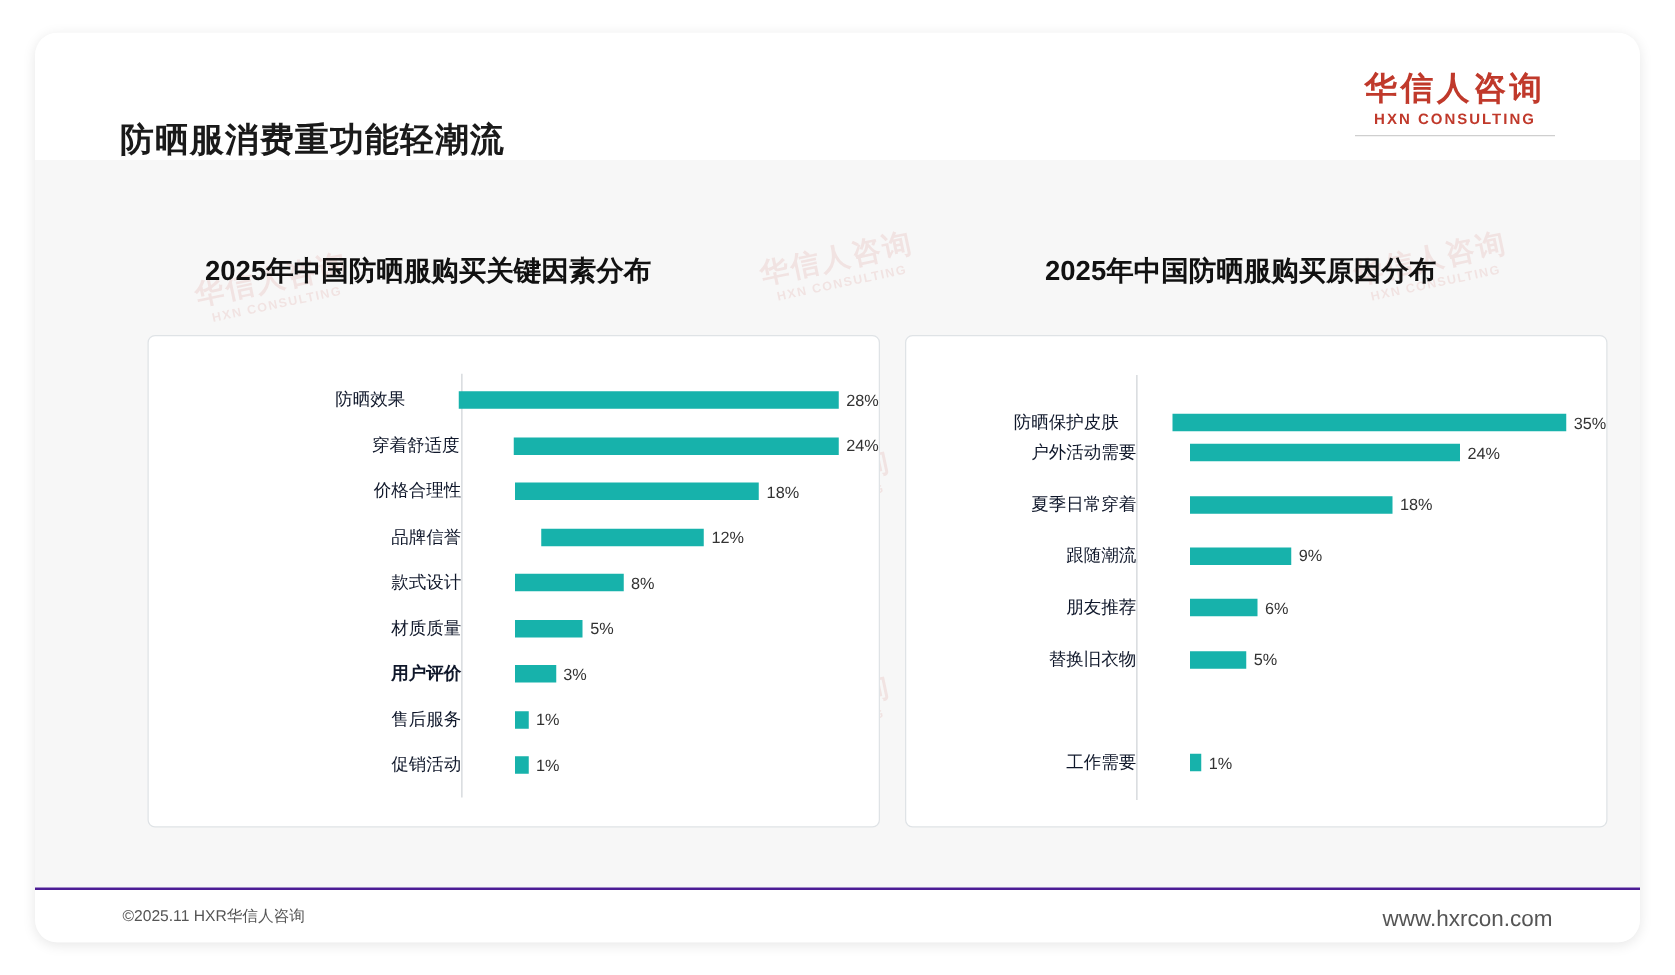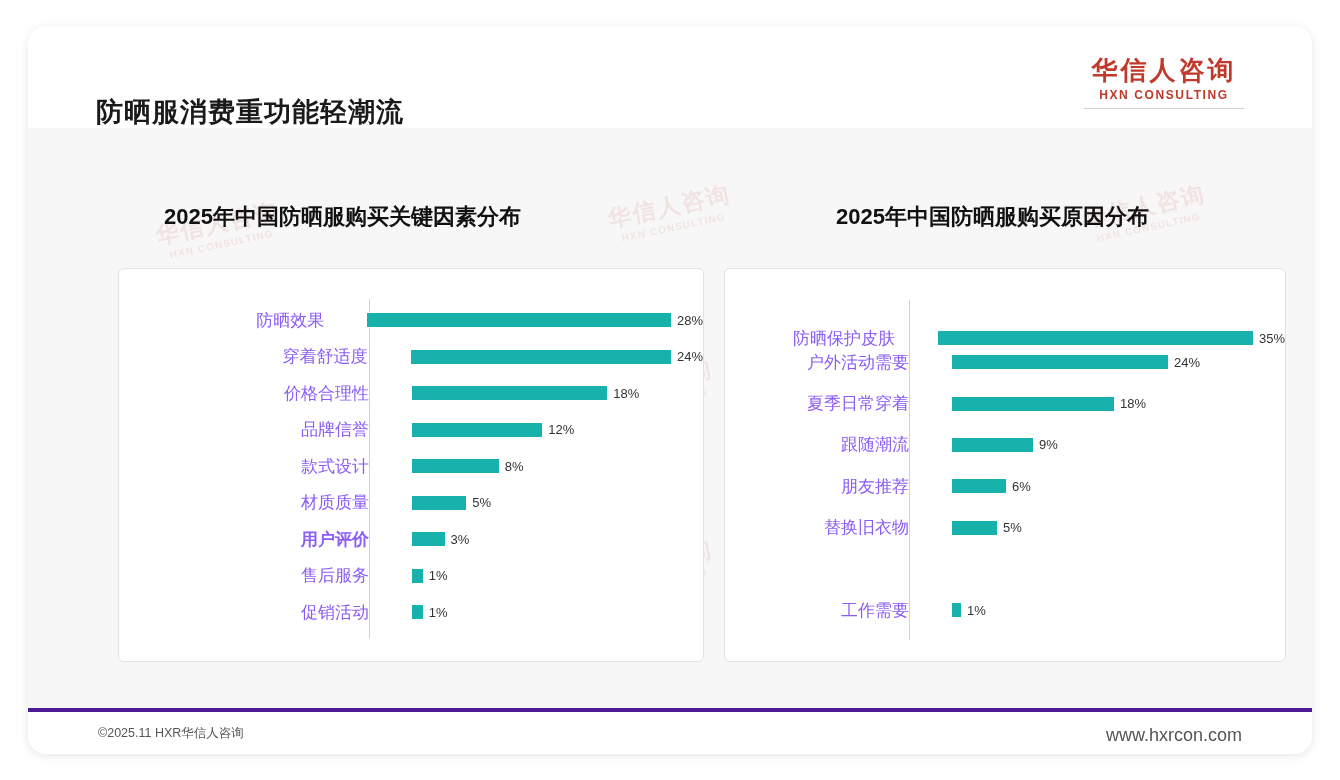--- a/index.html
+++ b/index.html
@@ -118,22 +118,22 @@
   .row {
     position: absolute;
     height: 22px;
     display: flex;
     align-items: center;
   }
   .row-label {
     width: 120px;
     text-align: right;
     padding-right: 14px;
-    font-size: 17px;
-    color: #8b5cf6;
+    font-size: 14px;
+    color: #0f172a;
     white-space: nowrap;
   }
   .bar-wrap {
     display: flex;
     align-items: center;
     flex: 1;
     padding-left: 29px;
   }
   .bar {
     height: 14px;
@@ -159,21 +159,21 @@
     color: #6a6a6a;
     white-space: nowrap;
   }
   .footer-bar {
     position: absolute;
     left: 0;
     bottom: 0;
     width: 100%;
     height: 42px;
     background: #ffffff;
-    border-top: 4px solid #4c1d95;
+    border-top: 2px solid #4c1d95;
   }
   .copyright {
     position: absolute;
     left: 70px;
     top: 13px;
     font-size: 12.5px;
     color: #555;
     white-space: nowrap;
   }
   .website {
@@ -256,21 +256,21 @@
             <div class="bar-val">24%</div>
           </div>
         </div>
         <div class="row" style="left: 0px; top: 113px; width: 100%;">
           <div class="row-label" style="width: 250px;">价格合理性</div>
           <div class="bar-wrap">
             <div class="bar" style="width: 195.3px; background: rgb(23, 178, 171);"></div>
             <div class="bar-val">18%</div>
           </div>
         </div>
-        <div class="row" style="left: 0px; top: 149.5px; width: 100%;">
+        <div class="row" style="left: 0px; top: 149.5px; width: 100%; gap: 21px;">
           <div class="row-label" style="width: 250px;">品牌信誉</div>
           <div class="bar-wrap">
             <div class="bar" style="width: 130.2px; background: rgb(23, 178, 171);"></div>
             <div class="bar-val">12%</div>
           </div>
         </div>
         <div class="row" style="left: 0px; top: 186px; width: 100%;">
           <div class="row-label" style="width: 250px;">款式设计</div>
           <div class="bar-wrap">
             <div class="bar" style="width: 86.8px; background: rgb(23, 178, 171);"></div>

